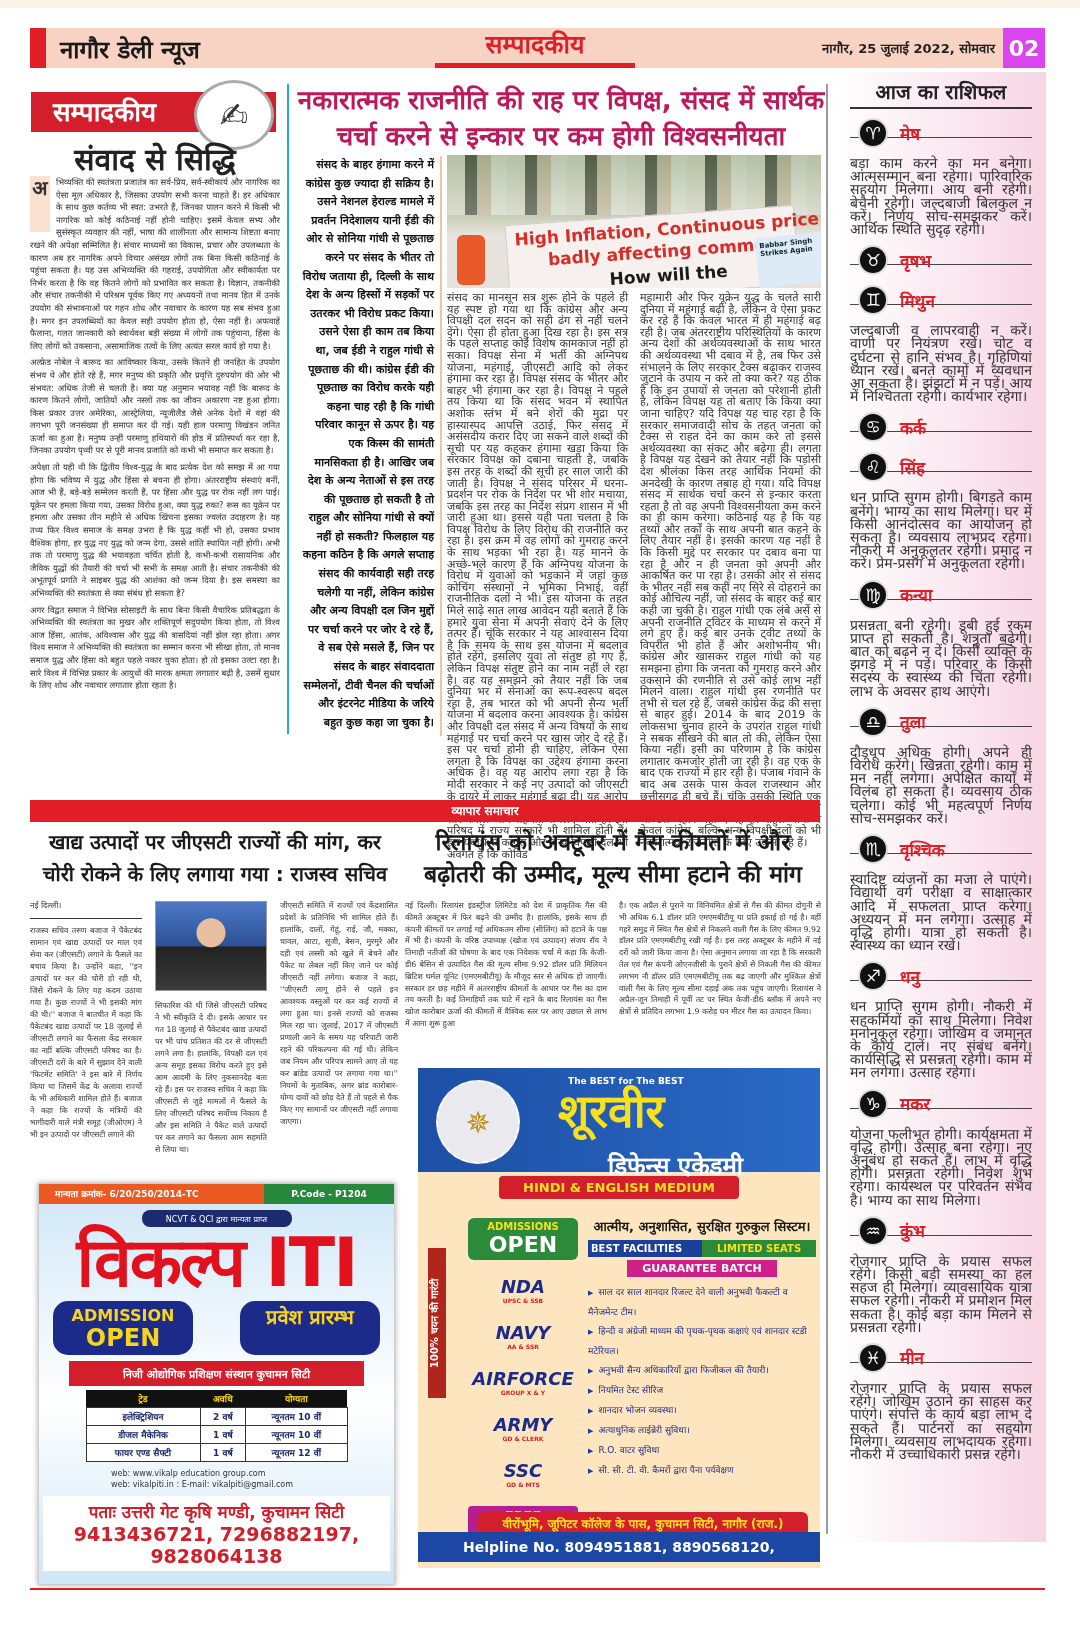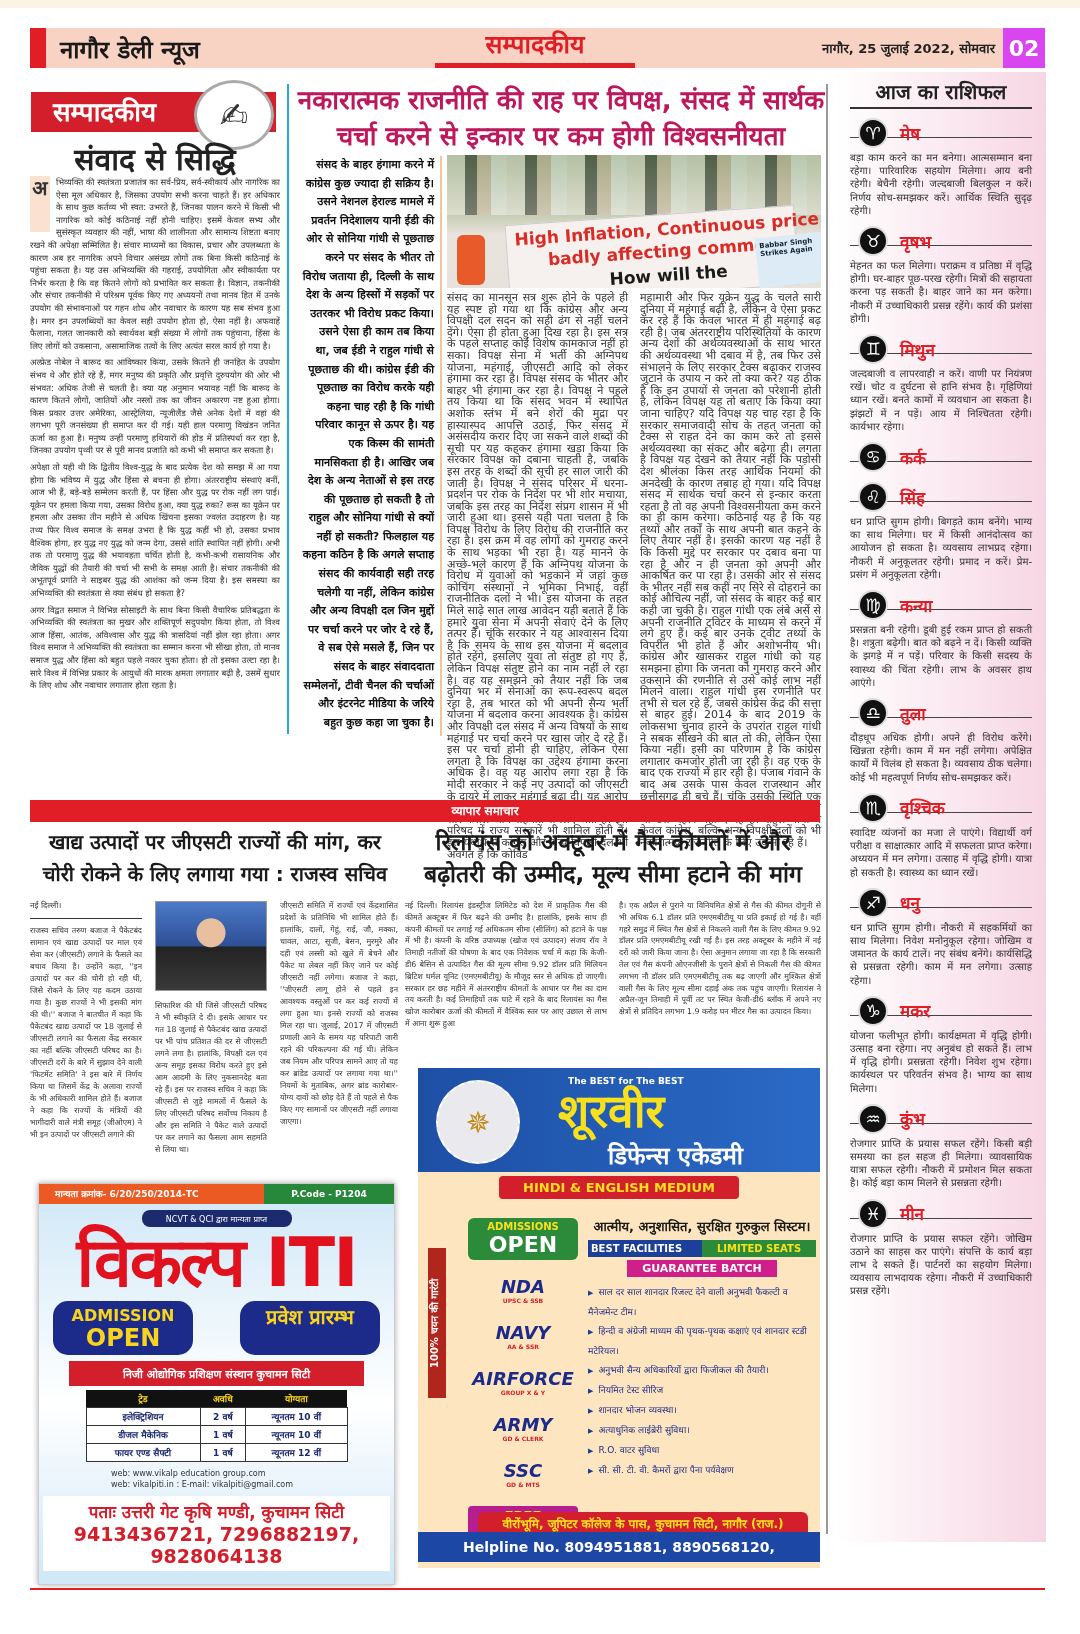--- a/index.html
+++ b/index.html
@@ -62,21 +62,21 @@
 .vik td{border:1px solid #333;text-align:center;padding:2px;color:#1c2a6e}
 .vik .web{text-align:left;padding-left:72px;font-size:8px;margin-top:6px;color:#333;line-height:11px}
 .vik .addr{margin:6px 4px 0;background:#fff;text-align:center;color:#d21f2b;font-weight:bold;padding:4px}
 .vik .addr .l1{font-size:17px}
 .vik .addr .l2{font-size:19px}
 
 .shr{position:absolute;left:418px;top:1068px;width:402px;height:500px;background:#fde6bf;overflow:hidden}
 .shr .top{height:104px;background:linear-gradient(90deg,#1d4fa5,#2a6ac6);position:relative}
 .shr .tag{position:absolute;left:150px;top:8px;color:#fff;font-size:9px;font-weight:bold}
 .shr .nm{position:absolute;left:140px;top:18px;font-size:46px;font-weight:bold;color:#f8e11c;line-height:50px}
-.shr .sub{position:absolute;left:190px;top:70px;font-size:24px;color:#fff;font-weight:bold}
+.shr .sub{position:absolute;left:190px;top:80px;font-size:24px;color:#fff;font-weight:bold}
 .shr .logo{position:absolute;left:18px;top:12px;width:84px;height:84px;border-radius:50%;background:#e9e9ee;border:2px dashed #fff;display:flex;align-items:center;justify-content:center;font-size:30px;color:#c28a16}
 .shr .med{margin:4px auto 0;width:240px;background:#d21f2b;color:#f8e11c;font-weight:bold;font-size:13px;text-align:center;padding:4px;border-radius:4px}
 .shr .left{position:absolute;left:50px;top:150px;width:110px;text-align:center}
 .shr .admbox{background:#2b8b3b;color:#fff;border-radius:6px;padding:3px;font-weight:bold}
 .shr .admbox .s{font-size:10px;color:#f8e11c}
 .shr .admbox .b{font-size:22px}
 .shr .svc{margin-top:18px;font-size:18px;font-weight:bold;font-style:italic;color:#1c2a8a;line-height:18px}
 .shr .svc small{display:block;font-size:6px;color:#d21f2b;font-style:normal;line-height:10px}
 .shr .free{margin-top:16px;background:#b61d8e;color:#fff;font-size:10px;font-weight:bold;border-radius:4px;padding:2px}
 .shr .free b{display:block;color:#f8e11c;font-size:13px}
@@ -92,21 +92,21 @@
 .shr .loc{position:absolute;left:60px;top:444px;width:330px;background:#d21f2b;color:#f8e11c;font-size:12px;font-weight:bold;text-align:center;padding:3px;border-radius:6px 6px 0 0}
 .shr .help{position:absolute;left:0;top:464px;width:402px;height:30px;background:#1c47a5;color:#fff;font-size:14px;font-weight:bold;text-align:center;line-height:30px}
 
 .rashi{position:absolute;left:834px;top:72px;width:212px;height:1470px;background:linear-gradient(90deg,#fff,#f7d6e4);padding:6px 14px 0 16px}
 .rashi .title{font-size:20px;font-weight:bold;text-align:center;border-bottom:2px solid #333;padding-bottom:2px;color:#222}
 .sign-block{margin-top:8px}
 .sign-head{display:flex;align-items:center;height:32px;position:relative}
 .sign-head::after{content:"";position:absolute;left:0;right:0;top:20px;height:1px;background:#444;z-index:0}
 .zicon{width:30px;height:30px;border-radius:50%;background:#111;color:#fff;border:2px solid #ddd;display:flex;align-items:center;justify-content:center;font-size:17px;margin-left:8px;z-index:1}
 .sname{font-size:17px;font-weight:bold;color:#e11d26;margin-left:12px;z-index:1;background:transparent}
-.sign-text{font-size:10px;line-height:13.2px;color:#333;text-align:justify;margin-top:2px}
+.sign-text{font-size:14px;line-height:13.2px;color:#333;text-align:justify;margin-top:8px}
 .bottomline{position:absolute;left:30px;top:1588px;width:1015px;height:2px;background:#e11d26}
 </style>
 </head>
 <body>
 
 <div class="topband"></div>
 
 <div class="masthead">
   <div class="redbar"></div>
   <div class="brand">नागौर डेली न्यूज</div>
@@ -268,21 +268,20 @@
           <span class="zicon">♈</span>
           <span class="sname">मेष</span>
         </div>
         <div class="sign-text">बड़ा काम करने का मन बनेगा। आत्मसम्मान बना रहेगा। पारिवारिक सहयोग मिलेगा। आय बनी रहेगी। बेचैनी रहेगी। जल्दबाजी बिलकुल न करें। निर्णय सोच-समझकर करें। आर्थिक स्थिति सुदृढ़ रहेगी।</div>
       </div>
       <div class="sign-block">
         <div class="sign-head">
           <span class="zicon">♉</span>
           <span class="sname">वृषभ</span>
         </div>
-        <div class="sign-text">मेहनत का फल मिलेगा। पराक्रम व प्रतिष्ठा में वृद्धि होगी। घर-बाहर पूछ-परख रहेगी। मित्रों की सहायता करना पड़ सकती है। बाहर जाने का मन करेगा। नौकरी में उच्चाधिकारी प्रसन्न रहेंगे। कार्य की प्रशंसा होगी।</div>
       </div>
       <div class="sign-block">
         <div class="sign-head">
           <span class="zicon">♊</span>
           <span class="sname">मिथुन</span>
         </div>
         <div class="sign-text">जल्दबाजी व लापरवाही न करें। वाणी पर नियंत्रण रखें। चोट व दुर्घटना से हानि संभव है। गृहिणियां ध्यान रखें। बनते कामों में व्यवधान आ सकता है। झंझटों में न पड़ें। आय में निश्चितता रहेगी। कार्यभार रहेगा।</div>
       </div>
       <div class="sign-block">
         <div class="sign-head">

